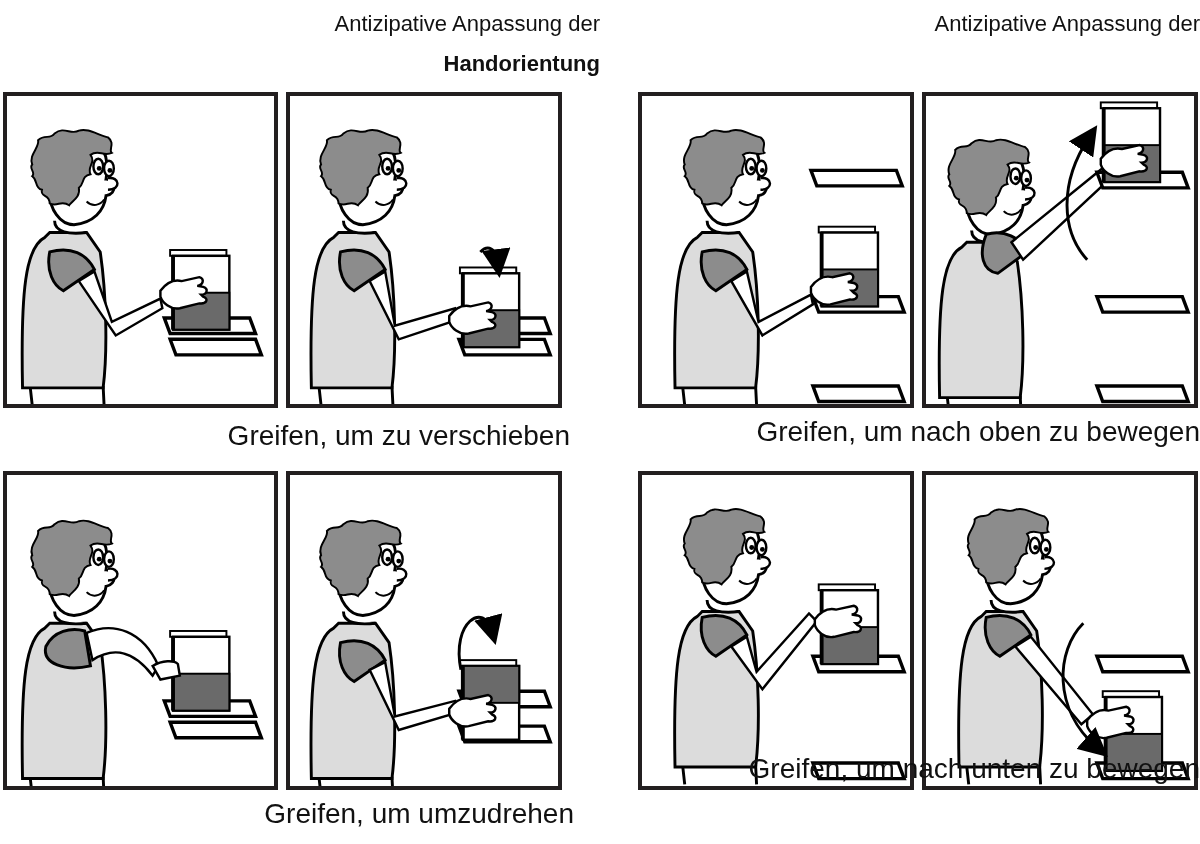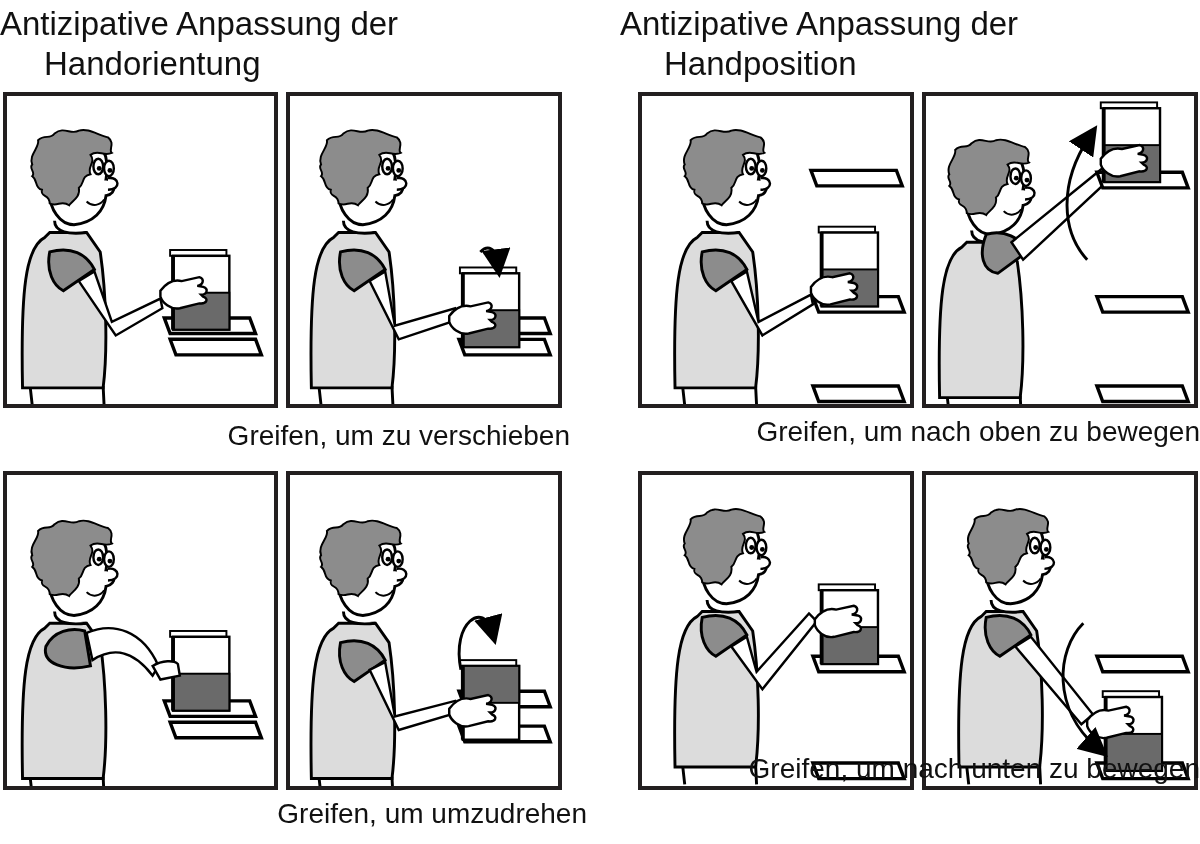--- a/index.html
+++ b/index.html
@@ -1,34 +1,33 @@
 <!DOCTYPE html>
 <html><head>
 <meta charset="utf-8">
 <style>
   html, body { margin:0; padding:0; background:#ffffff; }
   body { width:1200px; height:844px; position:relative; overflow:hidden;
          font-family:"Liberation Sans", sans-serif; color:#111; }
-  .title { position:absolute; text-align:left; font-size:33px; line-height:40px; }
+  .title { position:absolute; text-align:right; font-size:22px; line-height:40px; }
   .title .l1 { display:block; font-weight:normal; }
-  .title .l2 { display:block; font-weight:normal;margin-left:44px; }
+  .title .l2 { display:block; font-weight:bold;margin-left:44px; }
   .caption { position:absolute; text-align:right; font-size:28px; line-height:30px; }
   .panel { position:absolute; border:4px solid #231f20; box-sizing:border-box; background:#fff; }
   .panel svg { position:absolute; left:0; top:0; width:100%; height:100%; }
 </style>
 </head>
 <body>
 
 <div class="title" style="left:0;top:4px;width:600px;">
   <span class="l1">Antizipative Anpassung der</span>
   <span class="l2">Handorientung</span>
 </div>
 <div class="title" style="left:620px;top:4px;width:580px;">
   <span class="l1">Antizipative Anpassung der</span>
-  <span class="l2">Handposition</span>
 </div>
 
 <svg width="0" height="0" style="position:absolute">
   <defs>
 
     <g id="person">
 
       <path d="M20 300 L22 318 M95 298 L96 318" stroke="#000" stroke-width="3" fill="none"></path>
 
       <path d="M40 140 L35 145 C15 155 10 200 12 300 L95 300 C100 260 98 200 92 160 L78 140 Z" fill="#dcdcdc" stroke="#000" stroke-width="3"></path>
@@ -163,21 +162,21 @@
     <use href="#shelf" x="174" y="222"></use>
     <use href="#shelf" x="174" y="258"></use>
     <g>
         <use href="#book-flipped" x="175" y="190"></use>
       </g>
     <use href="#hand" x="164" y="228"></use>
     <path d="M176 200 C166 150 200 130 208 160" fill="none" stroke="#000" stroke-width="3" marker-end="url(#ah)"></path>
   </svg>
 </div>
 
-<div class="caption" style="left:17px;top:799px;width:570px;">Greifen, um umzudrehen</div>
+<div class="caption" style="left:4px;top:799px;width:570px;">Greifen, um umzudrehen</div>
 
 <div class="panel" style="left:638px;top:471px;width:276px;height:319px;">
   <svg viewBox="0 0 276 319">
     <use href="#person" x="22" y="0"></use>
     <path d="M62 146 C58 166 66 181 76 186 L108 164 C100 148 84 140 62 146 Z" fill="#8c8c8c" stroke="#000" stroke-width="3"></path>
     <path d="M92 176 L124 220 L180 150 L172 142 L118 202 L108 166 Z" fill="#fff" stroke="#000" stroke-width="2.5"></path>
     <use href="#shelf" x="176" y="186"></use>
     <use href="#shelf" x="176" y="296"></use>
     <g>
         <use href="#book" x="182" y="112"></use>

